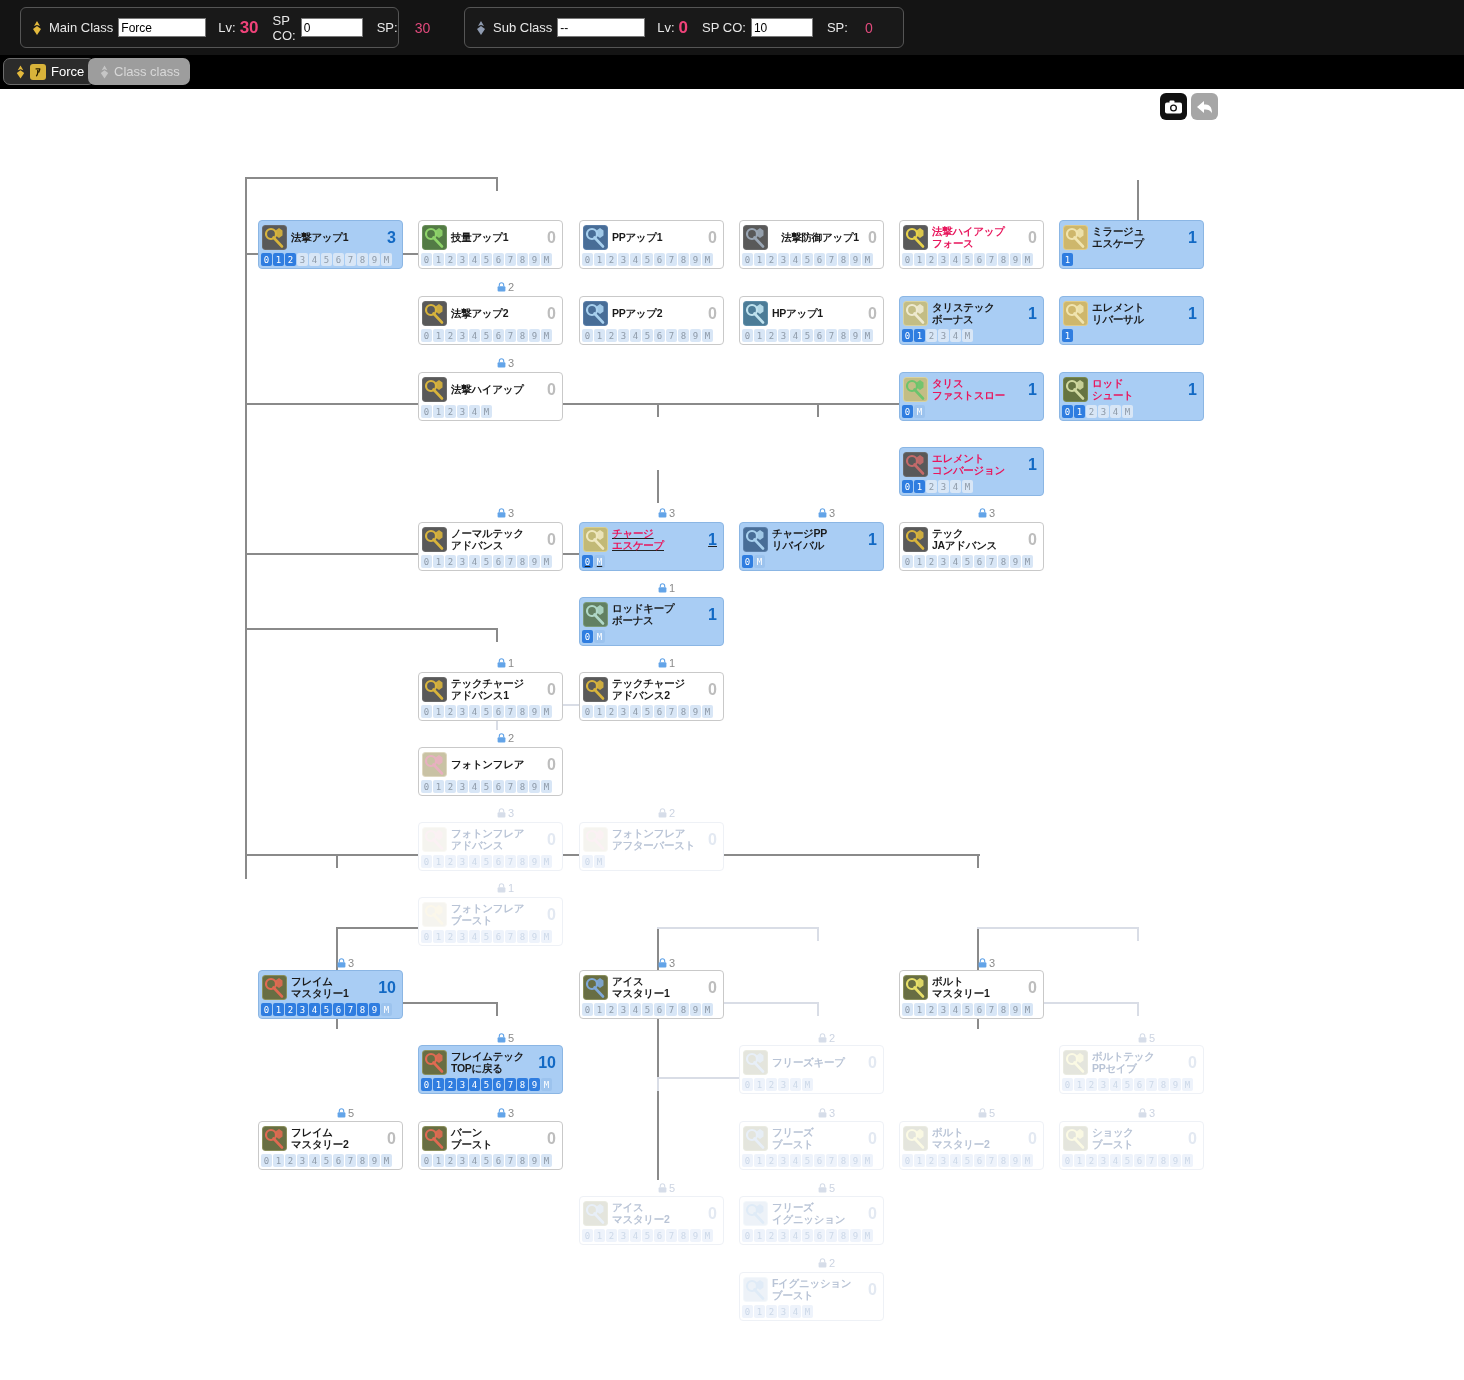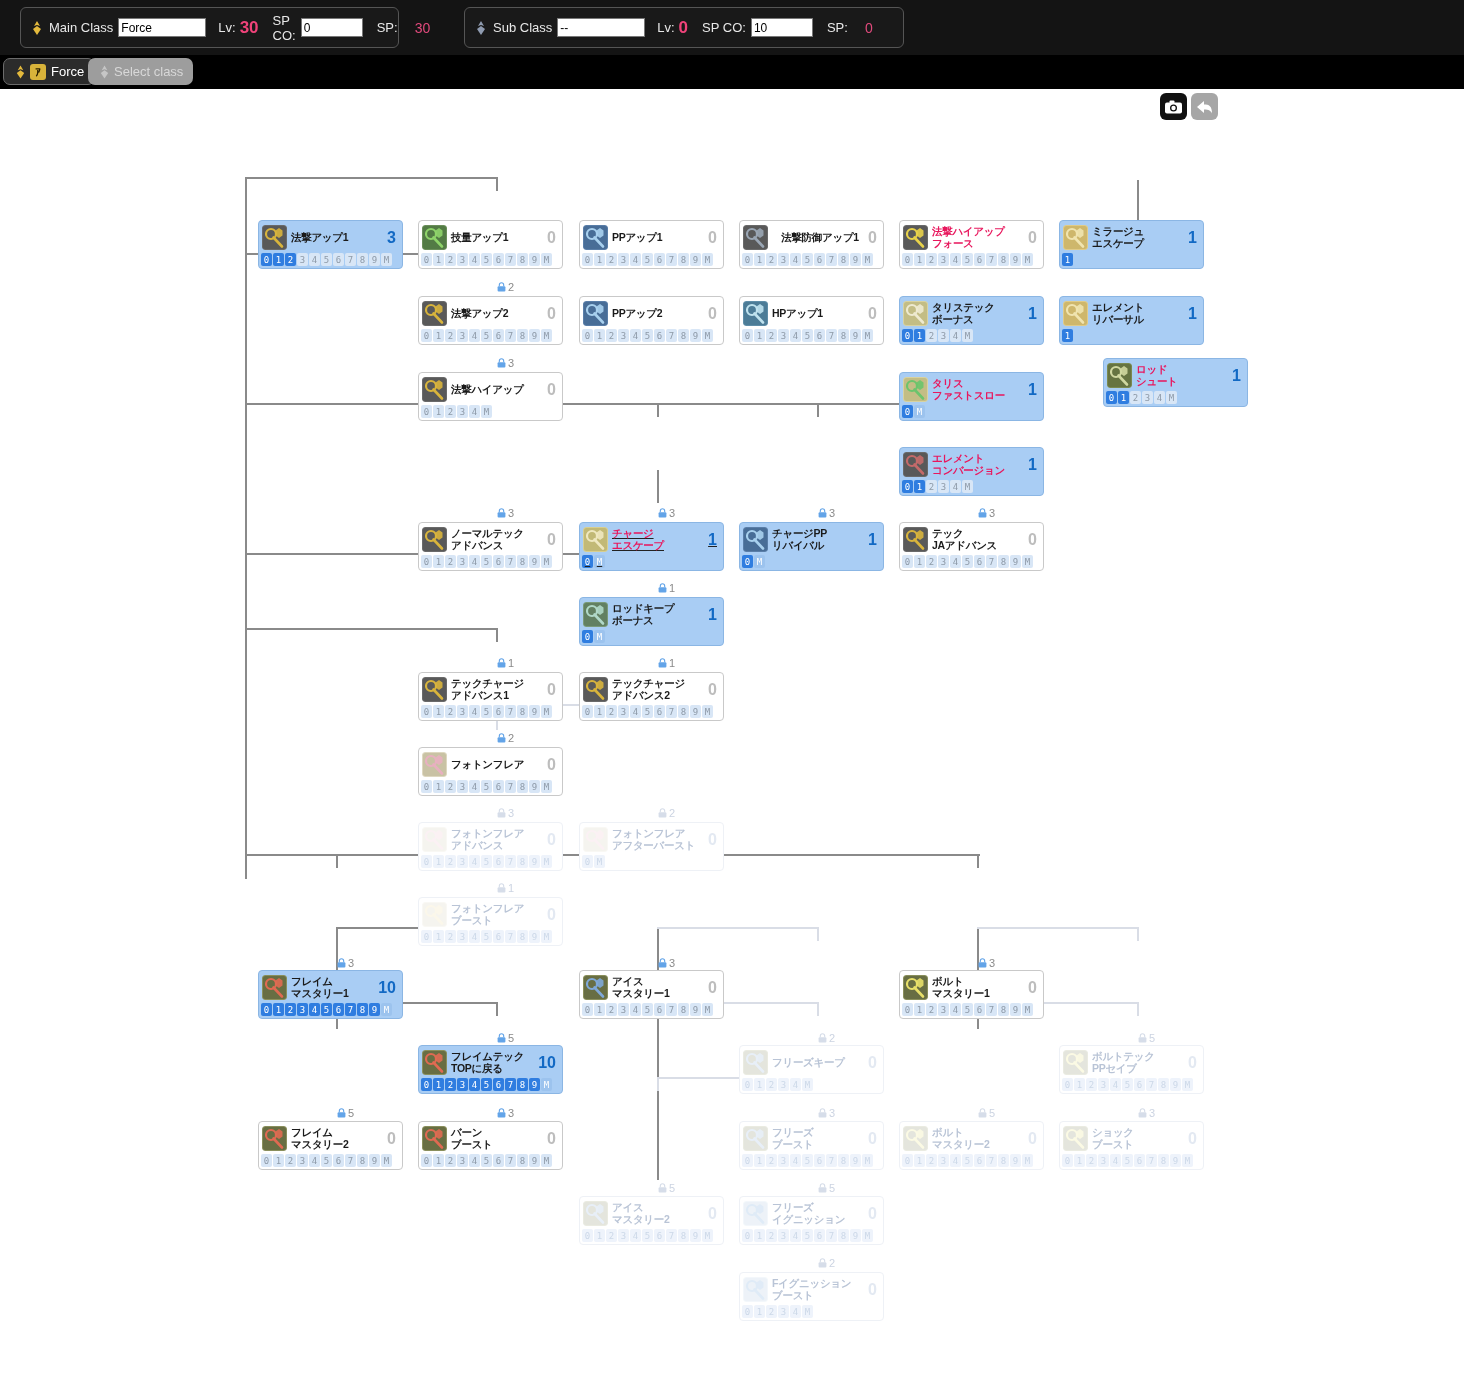--- a/index.html
+++ b/index.html
@@ -146,21 +146,21 @@
         <polygon points="7,5 11,8 7,14 3,8" fill="#e3b93c"></polygon>
     </svg>
     <span class="tab-emb">ｱ</span>
     <span>Force</span>
   </div>
   <div class="tabbtn inactive">
     <svg class="tab-dia" viewBox="0 0 14 14">
       <polygon points="7,0 10,5 7,4 4,5" fill="#c6c6c6"></polygon>
         <polygon points="7,5 11,8 7,14 3,8" fill="#c6c6c6"></polygon>
     </svg>
-    <span>Select class</span>
+    <span>Class class</span>
   </div>
 </div>
 
 <div class="toolbar">
   <div class="tool cam">
     <svg width="17" height="14" viewBox="0 0 17 14">
       <rect x="0" y="2.5" width="17" height="11" rx="2" fill="#fff"></rect>
       <rect x="4.5" y="0.5" width="5" height="3" rx="1" fill="#fff"></rect>
       <circle cx="8.5" cy="8" r="3.5" fill="#111"></circle>
         <circle cx="8.5" cy="8" r="2.2" fill="#fff"></circle>
@@ -554,21 +554,21 @@
             <span style="display:block">タリス</span>
             <span style="display:block">ファストスロー</span>
           </span>
           <span class="pts on">1</span>
         </div>
         <div class="bar">
           <span class="cell f">0</span>
           <span class="cell m">M</span>
         </div>
       </div>
-      <div class="node sel" style="left:1059px;top:269px;margin-left:44px;">
+      <div class="node sel" style="left:1059px;top:283px;">
         <div class="node-top">
           <span class="ico"><svg viewBox="0 0 25 25" width="25" height="25" style="opacity:1">
               <rect x="0" y="0" width="25" height="25" rx="3" fill="#7a8a50"></rect>
               <rect x="1" y="1" width="23" height="23" rx="2.5" fill="#566234" opacity="0.55"></rect>
               <circle cx="9" cy="9" r="5" fill="none" stroke="#d0d8a0" stroke-width="2.2"></circle>
               <path d="M11.5 12.5 L20 21.5" stroke="#d0d8a0" stroke-width="2.6" stroke-linecap="round"></path>
               <path d="M17 3 l3.5 2.5 v5 l-3.5 2.5 -3.5 -2.5 v-5 z" fill="#d0d8a0" opacity="0.9"></path>
             </svg></span>
           <span class="nm red">
             <span style="display:block">ロッド</span>

